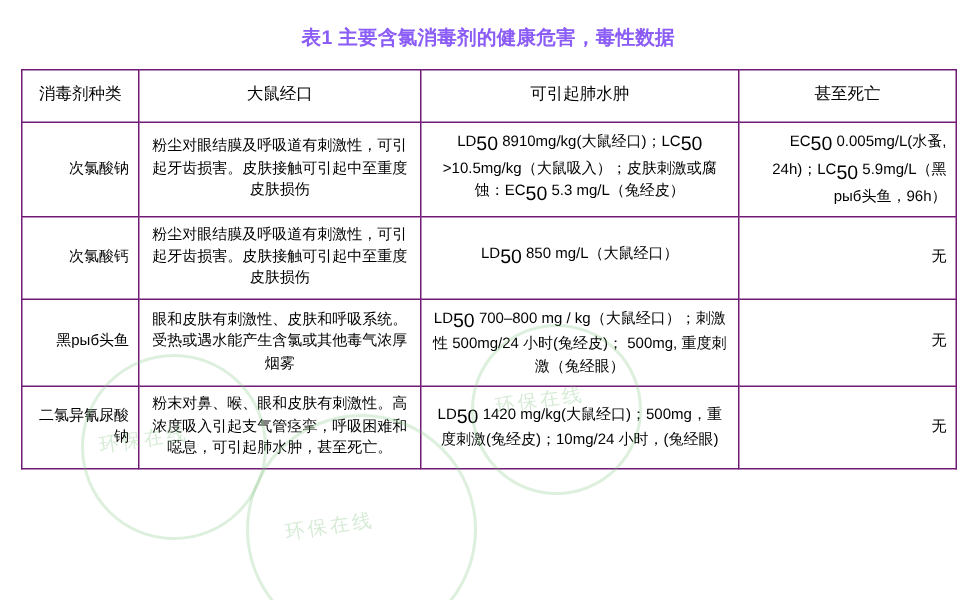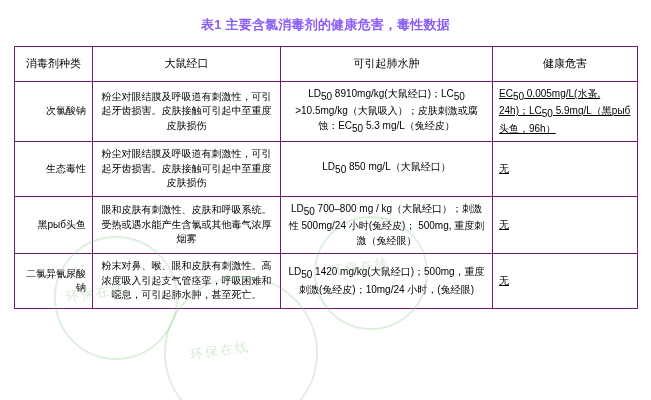--- a/index.html
+++ b/index.html
@@ -65,25 +65,24 @@
     line-height: 1.5;
   }
   td.cell-hazard {
     text-align: center;
     margin-left: 48px;
   }
   td.cell-tox {
     text-align: center;
   }
   td.cell-eco {
-    text-align: left;
-    text-decoration: underline;
+    text-align: right;
   }
   .sub {
-    font-size: 10px;
+    font-size: 13px;
     vertical-align: sub;
   }
   
   .wm {
     position: absolute;
     border: 2px solid rgba(120, 190, 120, 0.25);
     border-radius: 50%;
     pointer-events: none;
   }
   .wm1 { left: 40px; top: 190px; width: 120px; height: 120px; }
@@ -122,32 +121,32 @@
         <col class="col-a">
           <col class="col-b">
           <col class="col-c">
           <col class="col-d">
       </colgroup>
       <thead>
         <tr>
           <td>消毒剂种类</td>
           <td>大鼠经口</td>
           <td>可引起肺水肿</td>
-          <td>健康危害</td>
+          <td>甚至死亡</td>
         </tr>
       </thead>
       <tbody>
         <tr>
           <td class="cell-name">次氯酸钠</td>
           <td class="cell-hazard">粉尘对眼结膜及呼吸道有刺激性，可引起牙齿损害。皮肤接触可引起中至重度皮肤损伤</td>
           <td class="cell-tox">LD<span class="sub">50</span> 8910mg/kg(大鼠经口)；LC<span class="sub">50</span> &gt;10.5mg/kg（大鼠吸入）；皮肤刺激或腐蚀：EC<span class="sub">50</span> 5.3  mg/L（兔经皮）</td>
           <td class="cell-eco">EC<span class="sub">50</span> 0.005mg/L(水蚤, 24h)；LC<span class="sub">50</span> 5.9mg/L（黑рыб头鱼，96h）</td>
         </tr>
         <tr>
-          <td class="cell-name">生态毒性</td>
+          <td class="cell-name">次氯酸钙</td>
           <td class="cell-hazard">粉尘对眼结膜及呼吸道有刺激性，可引起牙齿损害。皮肤接触可引起中至重度皮肤损伤</td>
           <td class="cell-tox">LD<span class="sub">50</span> 850 mg/L（大鼠经口）</td>
           <td class="cell-eco">无</td>
         </tr>
         <tr>
           <td class="cell-name">黑рыб头鱼</td>
           <td class="cell-hazard">眼和皮肤有刺激性、皮肤和呼吸系统。受热或遇水能产生含氯或其他毒气浓厚烟雾</td>
           <td class="cell-tox">LD<span class="sub">50</span> 700–800 mg / kg（大鼠经口）；刺激性 500mg/24 小时(兔经皮)；  500mg, 重度刺激（兔经眼）</td>
           <td class="cell-eco">无</td>
         </tr>

